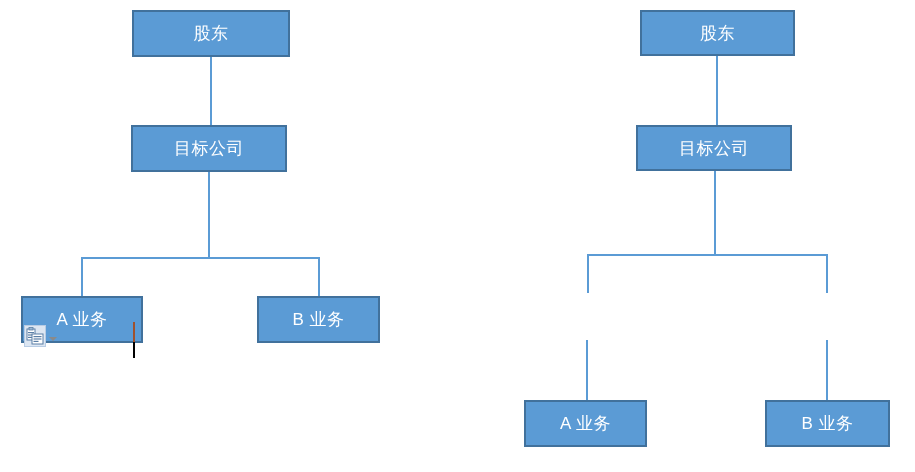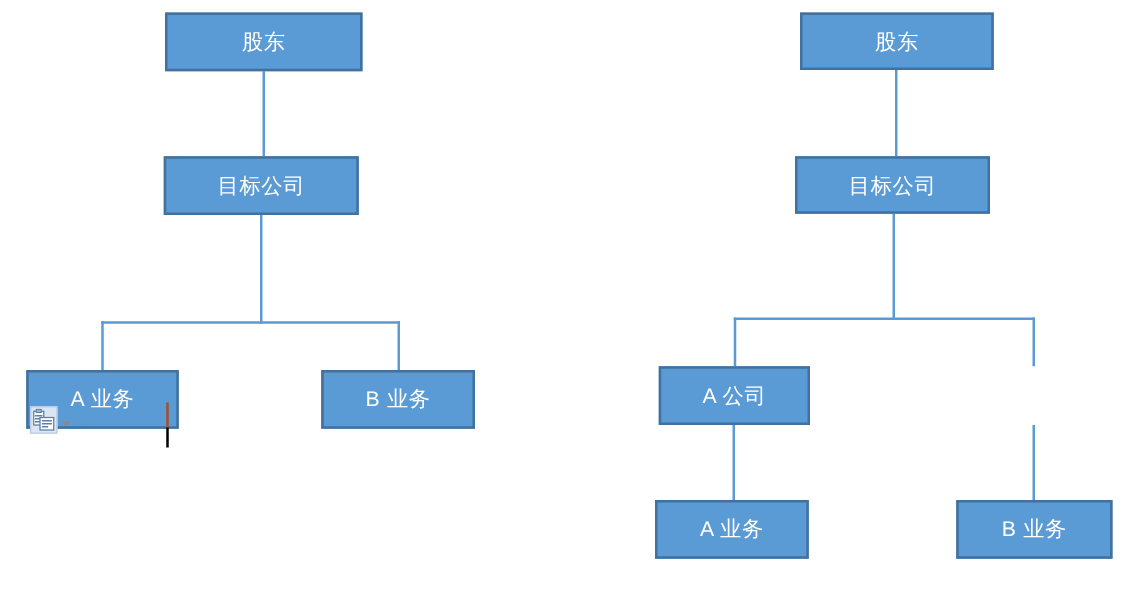--- a/index.html
+++ b/index.html
@@ -128,21 +128,20 @@
     <div class="conn v" style="left:826px; top:254px; height:39px;"></div>
 
     <div class="conn v" style="left:586px; top:340px; height:60px;"></div>
 
     <div class="conn v" style="left:826px; top:340px; height:60px;"></div>
 
     <div class="node" style="left:640px; top:10px; width:155px; height:46px;">股东</div>
 
     <div class="node" style="left:636px; top:125px; width:156px; height:46px;">目标公司</div>
 
-    <div class="node" style="left:527px; top:293px; width:121px; height:47px;">A 公司</div>
 
 
     <div class="node" style="left:524px; top:400px; width:123px; height:47px;">A 业务</div>
 
     <div class="node" style="left:765px; top:400px; width:125px; height:47px;">B 业务</div>
   </div>
 
   <div class="paste-options" style="left:24px; top:325px;">
     <svg width="20" height="20" viewBox="0 0 20 20">
       <rect x="2" y="3" width="8" height="11" fill="#ffffff" stroke="#5B7FA6" stroke-width="1"></rect>

